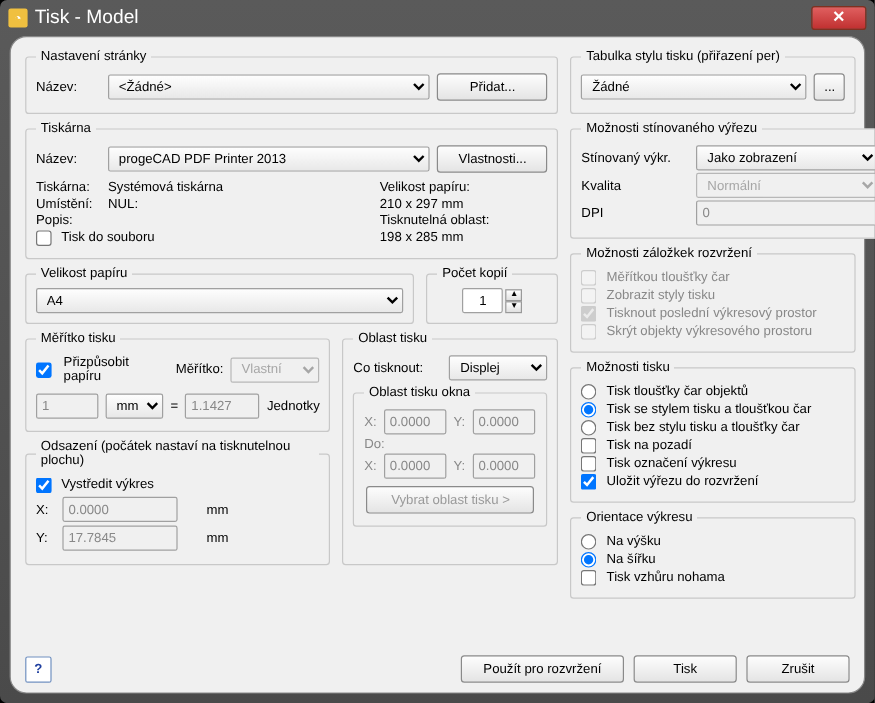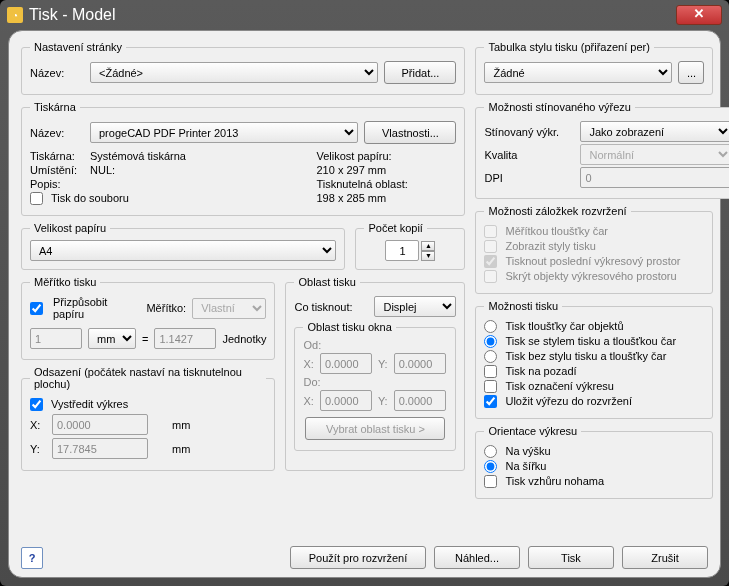--- a/index.html
+++ b/index.html
@@ -146,21 +146,21 @@
       <div class="colL">
 
         <div style="display:flex; gap:10px;">
           <fieldset style="flex:1;">
             <legend>Nastavení stránky</legend>
             <div class="row">
               <label class="lab">Název:</label>
               <select style="flex:1;">
                 <option>&lt;Žádné&gt;</option>
               </select>
-              <button class="btn" style="width:72px;">Přidat...</button>
+              <button class="btn" style="width:92px;">Přidat...</button>
             </div>
           </fieldset>
         </div>
 
         <fieldset>
           <legend>Tiskárna</legend>
           <div class="row">
             <label class="lab">Název:</label>
             <select style="flex:1;">
               <option>progeCAD PDF Printer 2013</option>
@@ -260,21 +260,20 @@
           </div>
 
           <fieldset style="width:180px;">
             <legend>Oblast tisku</legend>
             <div class="row">
               <span>Co tisknout:</span>
               <select style="width:82px; margin-left:auto;"><option>Displej</option></select>
             </div>
             <fieldset style="margin-top:4px;">
               <legend>Oblast tisku okna</legend>
-              <div style="color:#888;">Od:</div>
               <div class="row">
                 <span style="color:#888;">X:</span>
                 <input type="text" disabled="" style="width: 52px;" value="0.0000">
                 <span style="color:#888;">Y:</span>
                 <input type="text" disabled="" style="width: 52px;" value="0.0000">
               </div>
               <div style="color:#888;">Do:</div>
               <div class="row">
                 <span style="color:#888;">X:</span>
                 <input type="text" disabled="" style="width: 52px;" value="0.0000">
@@ -377,18 +376,17 @@
               <span>Tisk vzhůru nohama</span>
             </div>
         </fieldset>
       </div>
     </div>
 
     <div class="footer">
       <div class="help">?</div>
       <div class="spacer"></div>
       <button class="btn" style="width:136px;">Použít pro rozvržení</button>
-      <button class="btn" style="width:86px;">Náhled...</button>
       <button class="btn" style="width:86px;">Tisk</button>
       <button class="btn" style="width:86px;">Zrušit</button>
     </div>
   </div>
 </div>
 
 </body></html>

